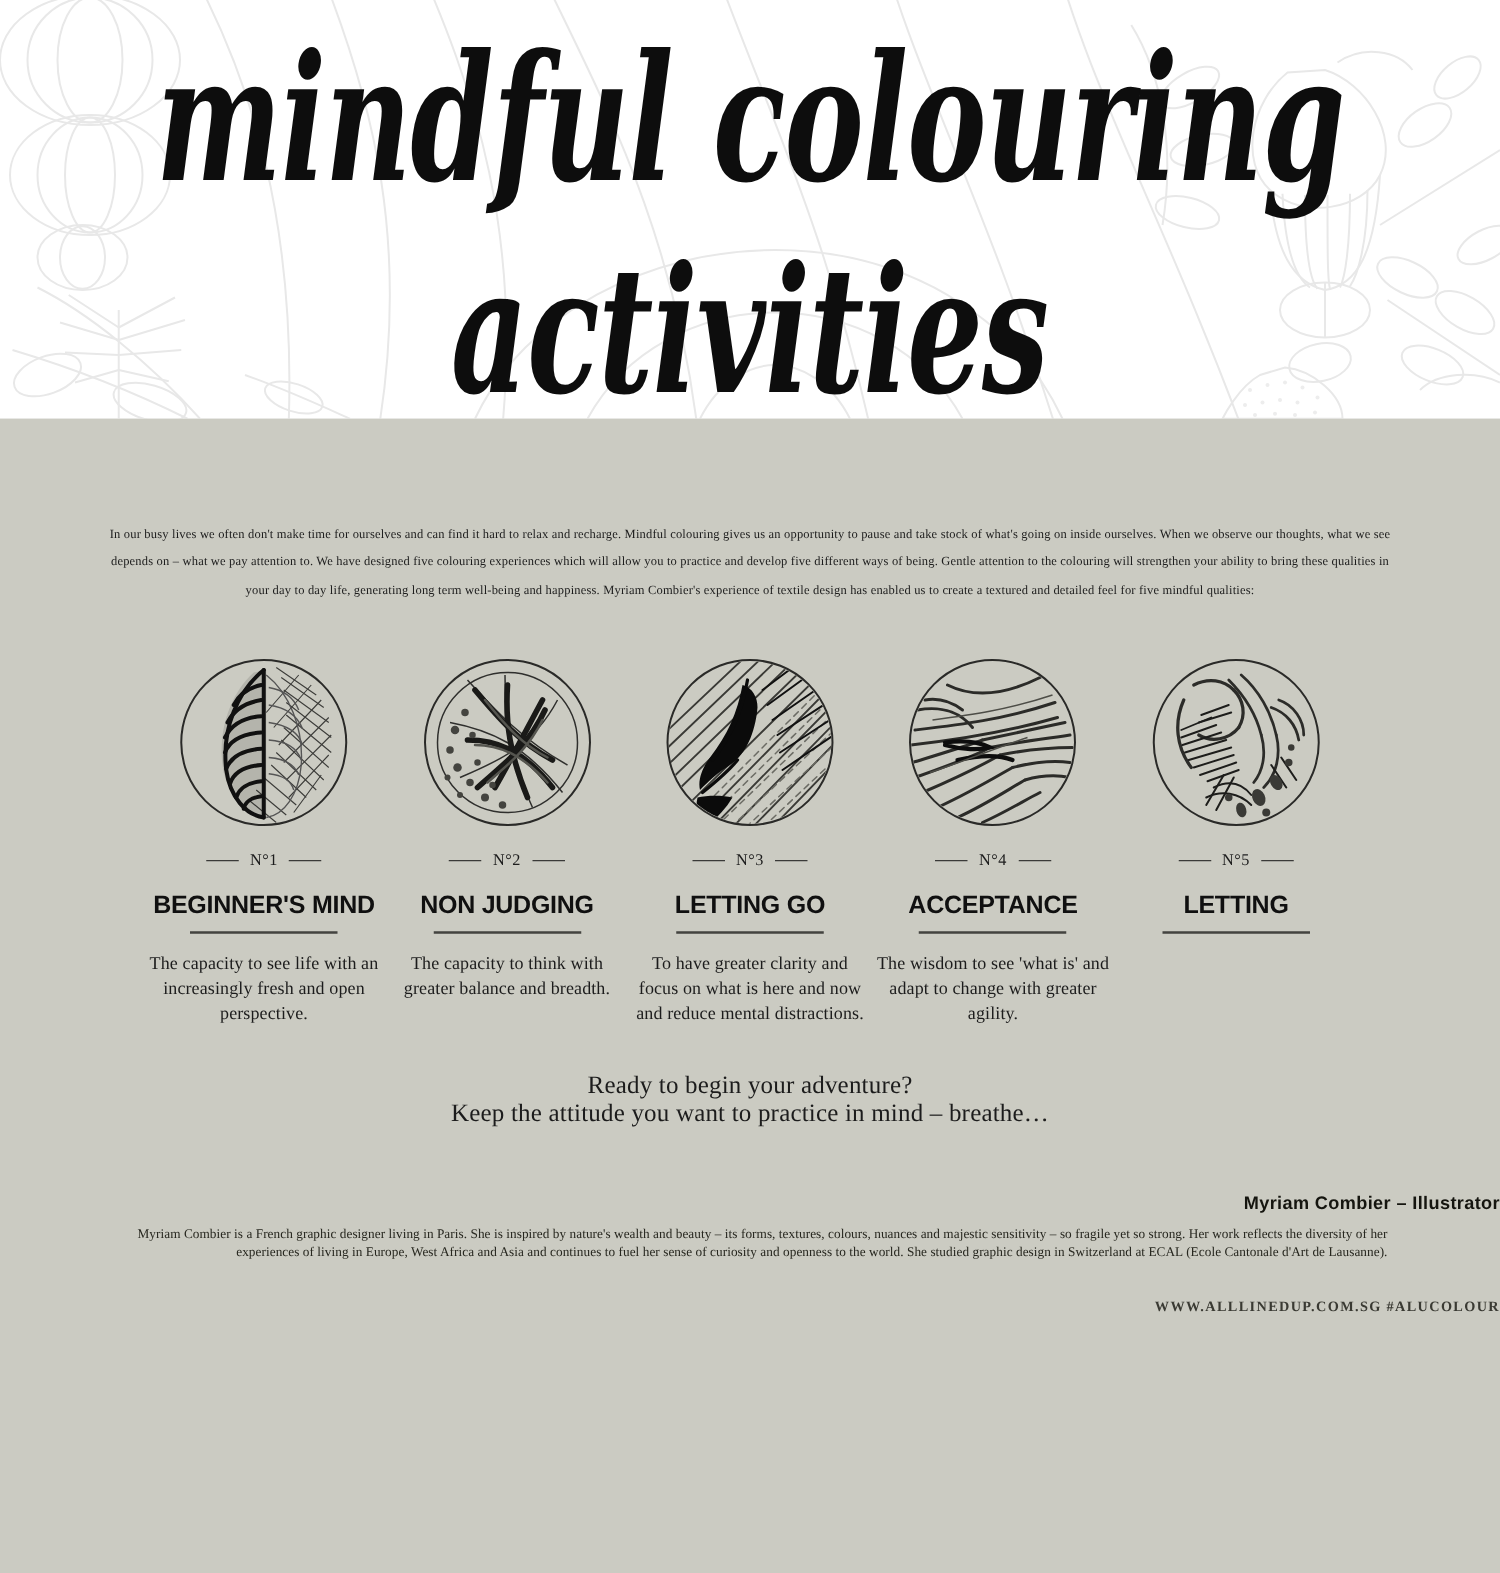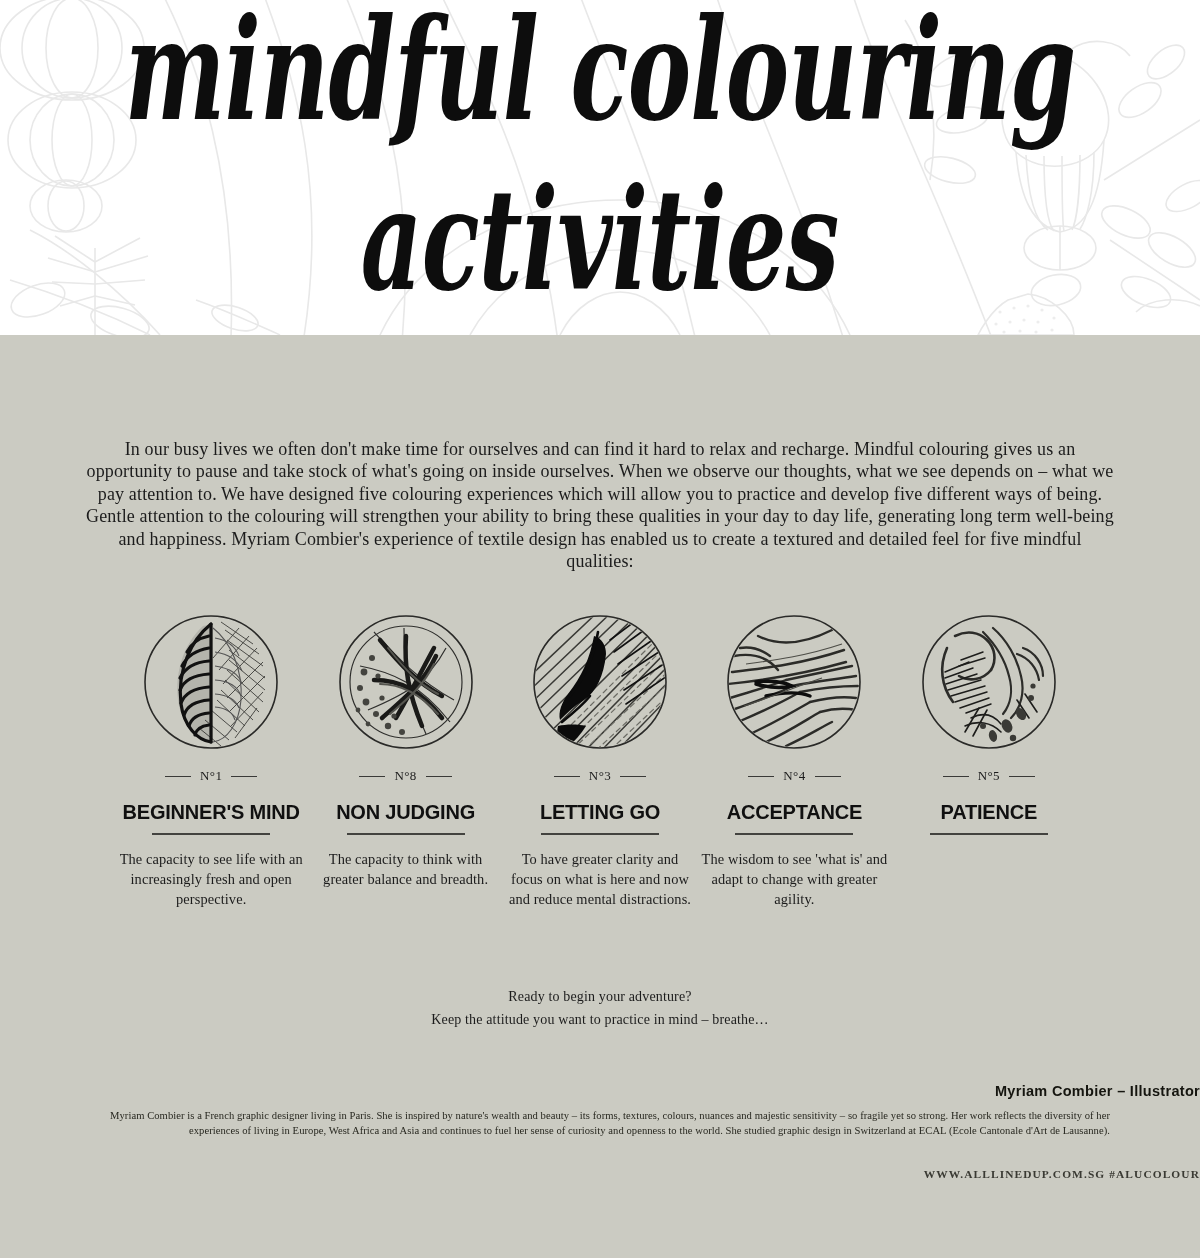--- a/index.html
+++ b/index.html
@@ -36,20 +36,21 @@
 
   .title-wrap {
     position: relative;
     z-index: 2;
     width: 100%;
     height: 100%;
     display: flex;
     flex-direction: column;
     align-items: center;
     justify-content: flex-start;
+    padding-top: 26px;
   }
   .title-line {
     font-family: "DejaVu Serif", serif;
     font-style: italic;
     font-weight: 700;
     color: #0d0d0d;
     letter-spacing: -1px;
     line-height: 1;
     transform: scaleX(0.72) scaleY(1.06);
     transform-origin: center top;
@@ -63,24 +64,24 @@
     position: relative;
     width: 1200px;
     height: 923px;
     background: #cbcbc2;
     padding: 0;
   }
 
   .intro {
     width: 1030px;
     margin: 0 auto;
-    padding-top: 103px;
+    padding-top: 82px;
     text-align: center;
     font-family: "Liberation Serif", serif;
-    font-size: 18px;
+    font-size: 10px;
     line-height: 22.4px;
     color: #1c1c1c;
     letter-spacing: 0.15px;
   }
 
   
   .columns {
     display: flex;
     justify-content: center;
     gap: 0;
@@ -146,24 +147,24 @@
     font-family: "Liberation Serif", serif;
     font-size: 14.4px;
     line-height: 20px;
     color: #1c1c1c;
     max-width: 190px;
     letter-spacing: 0.1px;
   }
 
   
   .closing {
-    margin-top: 76px;
+    margin-top: 36px;
     text-align: center;
     font-family: "Liberation Serif", serif;
-    font-size: 14px;
+    font-size: 20px;
     line-height: 23px;
     color: #1c1c1c;
     letter-spacing: 0.15px;
   }
 
   .credit-block {
     margin-top: 52px;
     text-align: right;
   }
   .credit-name {
@@ -384,21 +385,21 @@
                 <circle cx="44" cy="84" r="2.6"></circle>
                   <circle cx="56" cy="102" r="2.6"></circle>
                 <circle cx="30" cy="110" r="2.4"></circle>
                   <circle cx="20" cy="96" r="2.4"></circle>
               </g>
             </g>
           </svg>
         </div>
         <div class="numline">
           <span class="dash"></span>
-          <span class="numlabel">N°8</span>
+          <span class="numlabel">N°2</span>
           <span class="dash"></span>
         </div>
         <div class="qtitle">NON JUDGING</div>
         <div class="qrule"></div>
         <div class="qdesc">The capacity to think with greater balance and breadth.</div>
       </div>
 
       <div class="col">
         <div class="circle">
           <svg viewBox="0 0 136 136" aria-hidden="true">
@@ -534,21 +535,21 @@
                 <circle cx="112" cy="72" r="2.6"></circle>
               </g>
             </g>
           </svg>
         </div>
         <div class="numline">
           <span class="dash"></span>
           <span class="numlabel">N°5</span>
           <span class="dash"></span>
         </div>
-        <div class="qtitle">PATIENCE</div>
+        <div class="qtitle">LETTING</div>
         <div class="qrule"></div>
       </div>
 
     </div>
 
     <div class="closing">
       <div>Ready to begin your adventure?</div>
       <div>Keep the attitude you want to practice in mind – breathe…</div>
     </div>
 

